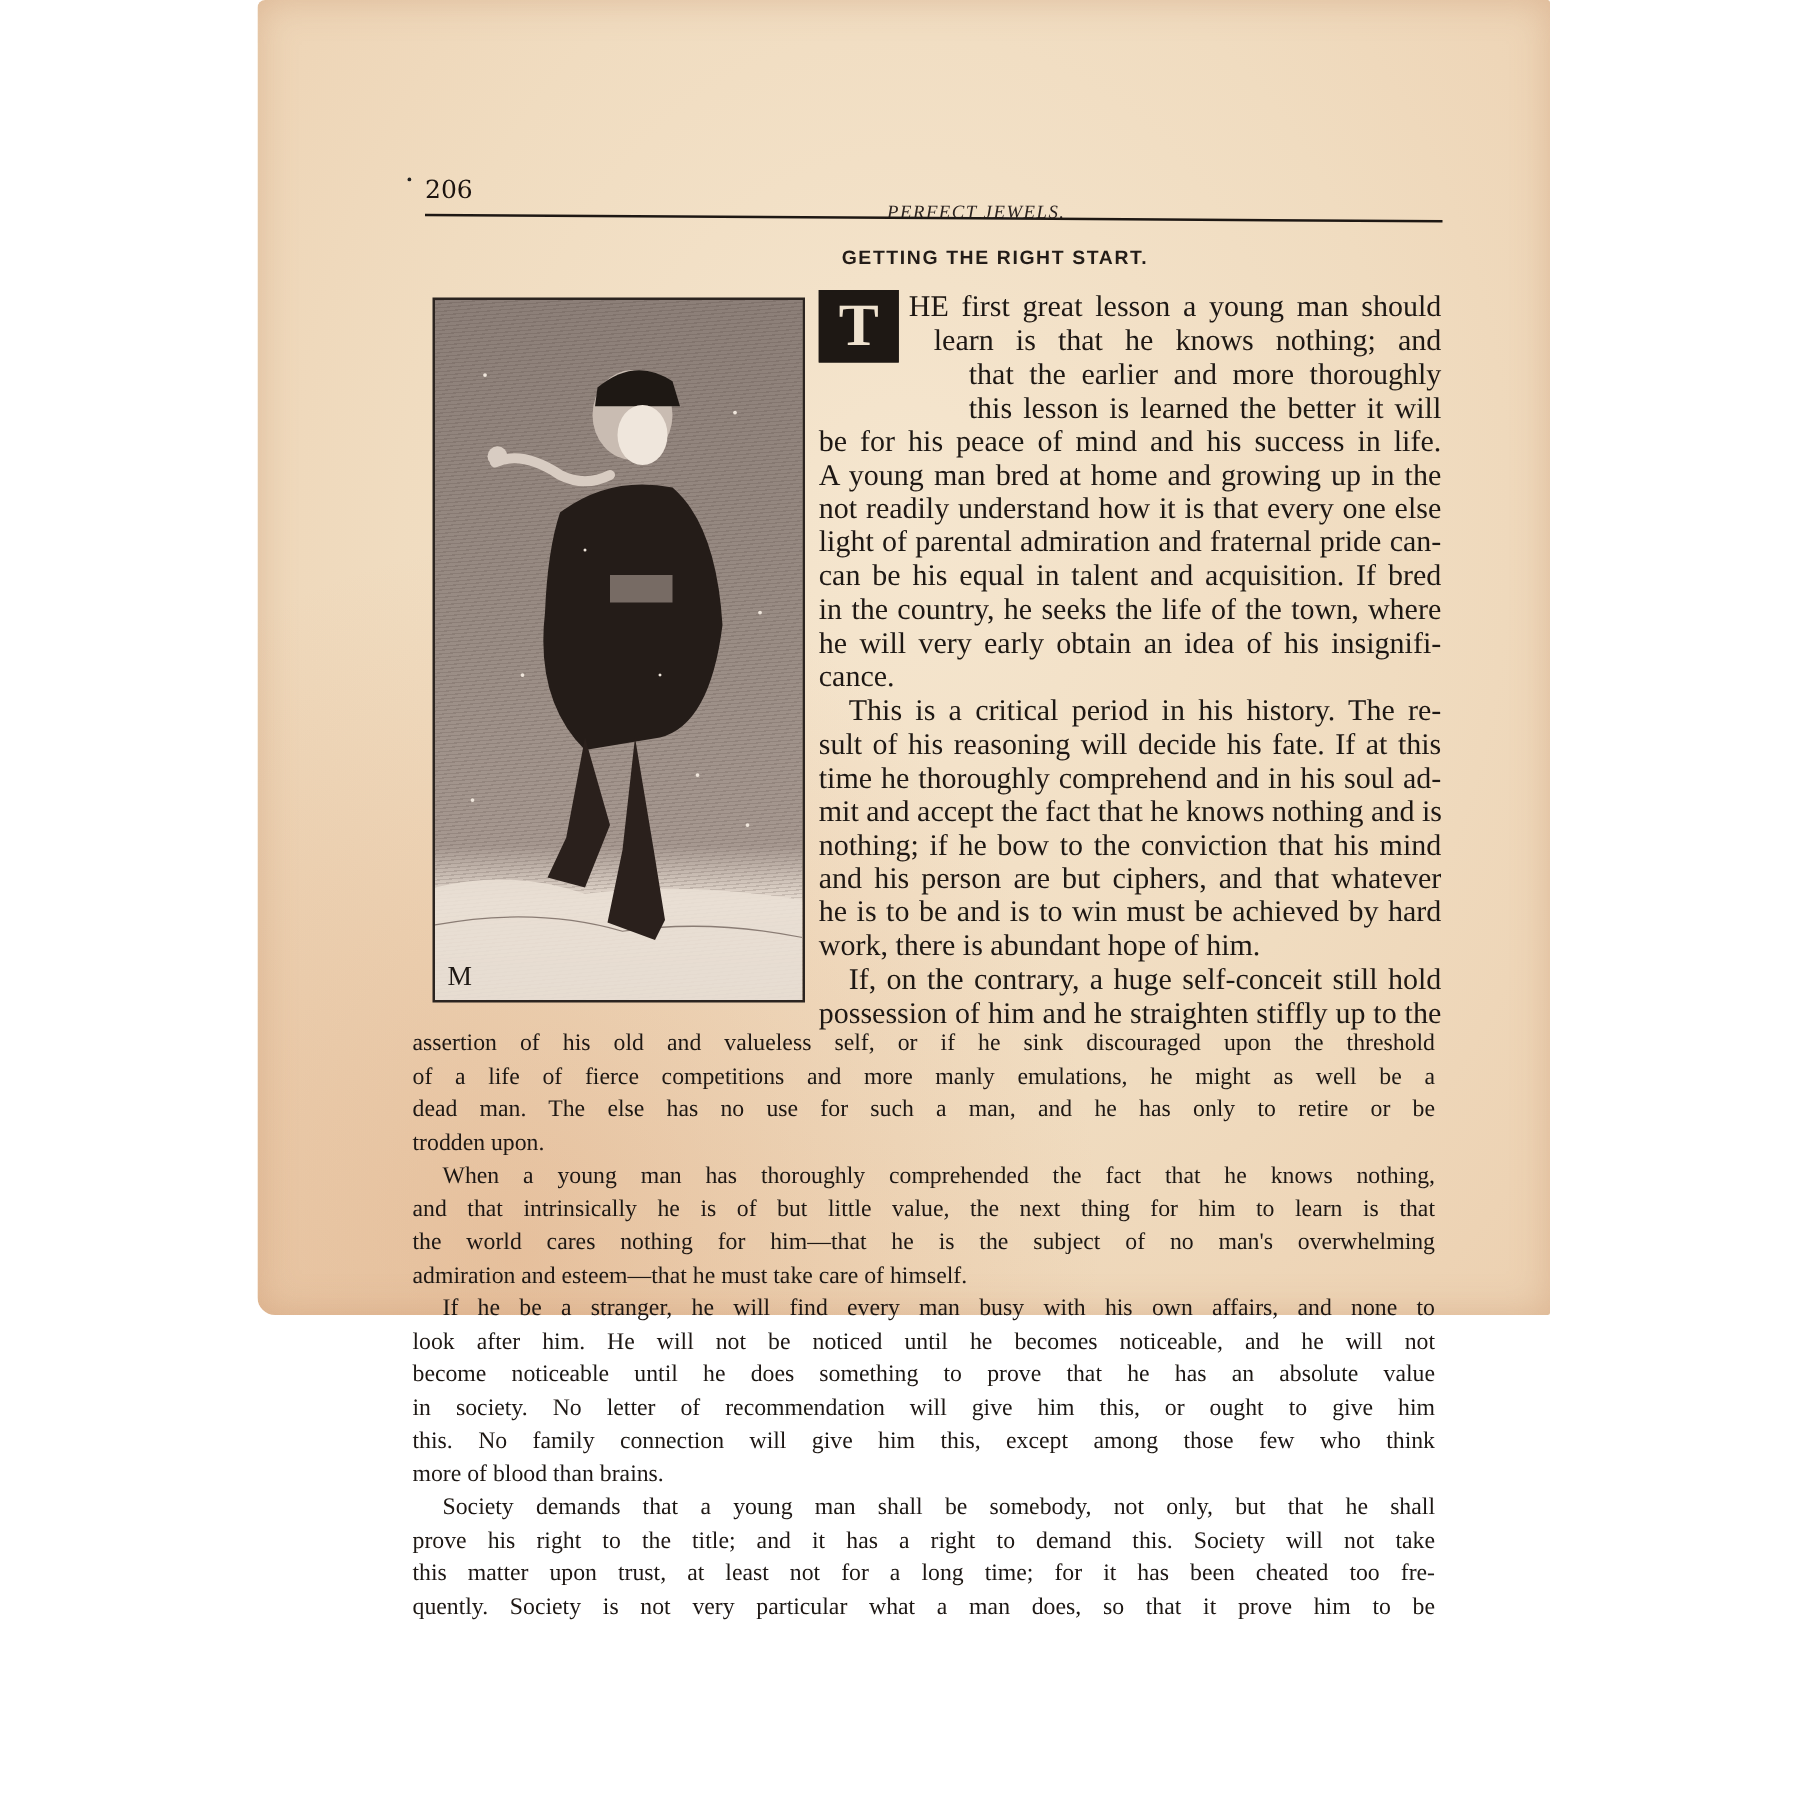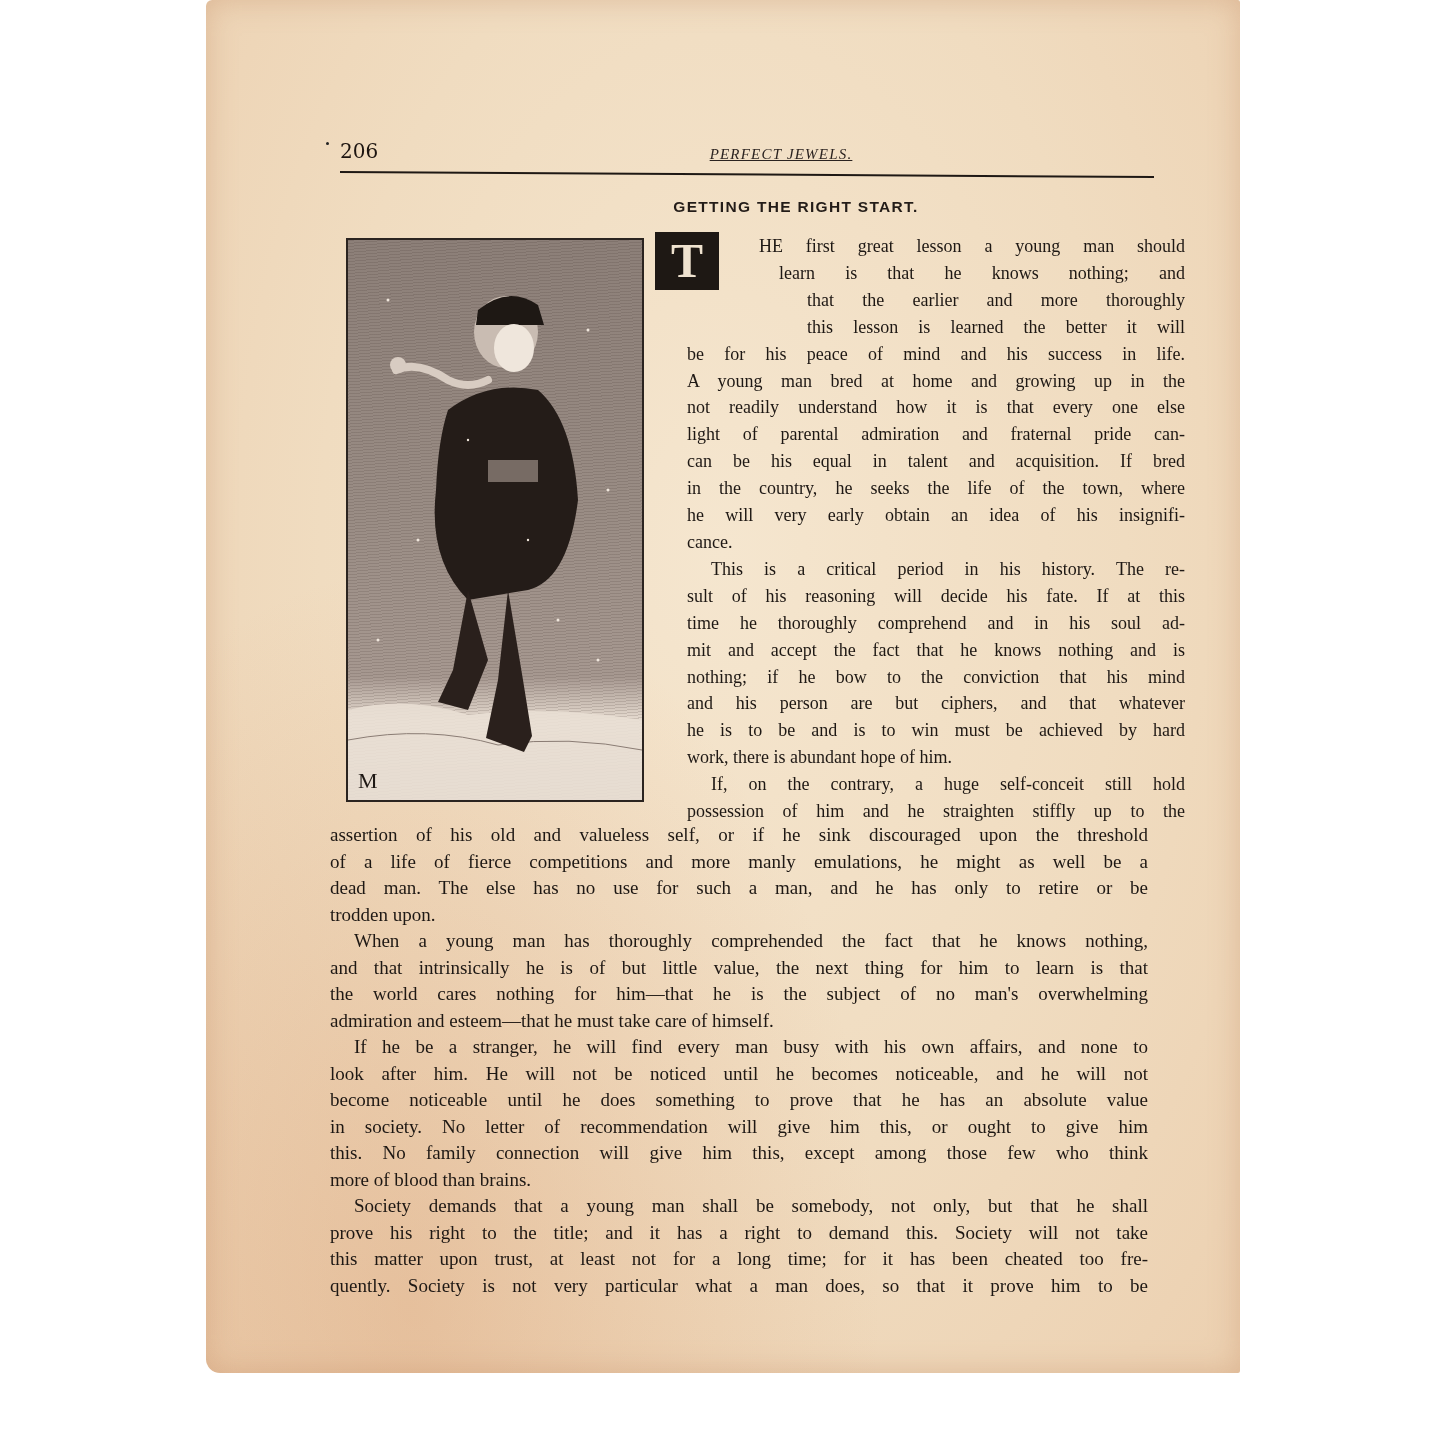--- a/index.html
+++ b/index.html
@@ -1,41 +1,40 @@
 <!DOCTYPE html>
 <html><head>
   <meta charset="utf-8">
   <style>
     html, body { margin: 0; padding: 0; }
     body {
       width: 1445px; height: 1445px; background: #ffffff; position: relative; overflow: hidden;
     }
     .page {
-      position: absolute; left: 206px; top: 0; width: 1034px; height: 1373px;
+      position: absolute; left: 206px; top: 0; width: 1034px; height: 1052px;
       background:
         radial-gradient(ellipse at 20% 95%, rgba(214,150,105,0.35), rgba(0,0,0,0) 40%),
         radial-gradient(ellipse at 50% 40%, #f5e6cf 0%, #f0dcc0 55%, #ecd0b0 100%);
       border-radius: 6px 2px 2px 14px;
       box-shadow: inset 0 0 30px rgba(190,130,90,0.35);
     }
     .running-head {
       position: absolute; left: 134px; top: 136px; width: 812px; height: 34px;
     }
     .page-number {
       position: absolute; left: 0; top: 3px;
       font-family: "DejaVu Serif", serif; font-size: 20px; color: #1c1410;
     }
     .page-dot {
       position: absolute; left: -14px; top: 6px; width: 3px; height: 3px; background: #222; border-radius: 50%;
     }
     .running-title {
-      position: absolute; left: 0; right: 0; top: 10px; text-align: center;
+      position: absolute; left: 0; right: 0; top: 26px; text-align: center;
       font-family: "Liberation Serif", serif; font-style: italic; font-size: 15px; letter-spacing: 1.2px; color: #2b2320;
       padding-left: 70px;
-      text-decoration: underline;
     }
     .rule {
       position: absolute; left: 134px; top: 171px; width: 814px; height: 2px; background: #1e1814;
       transform: rotate(0.35deg); transform-origin: left center;
     }
     .article-title {
       position: absolute; left: 180px; width: 800px; top: 198px; text-align: center;
       font-family: "Liberation Sans", sans-serif; font-weight: bold; font-size: 15.5px; letter-spacing: 1.3px; color: #231c18;
       padding-left: 10px;
     }
@@ -46,21 +45,21 @@
         repeating-linear-gradient(175deg, rgba(60,45,40,0.15) 0px, rgba(60,45,40,0.15) 1px, rgba(0,0,0,0) 1px, rgba(0,0,0,0) 3px),
         linear-gradient(180deg, #8c7f78 0%, #9a8d85 50%, #a69890 78%, #e8ddd2 86%, #cfc3b8 100%);
       overflow: hidden;
     }
     .illustration svg { position: absolute; left: 0; top: 0; }
     .text {
       font-family: "Liberation Serif", serif; color: #1e1814;
     }
     .col-text {
       position: absolute; left: 449px; top: 233px; width: 498px;
-      font-size: 18px; line-height: 26.9px; text-align: justify; margin-left: 32px;
+      font-size: 24px; line-height: 26.9px; text-align: justify;
     }
     .col-text .line { display: block; white-space: nowrap; text-align-last: justify; }
     .col-text .line.last { text-align-last: left; }
     .col-text .indent { padding-left: 24px; }
     .dropcap {
       position: absolute; left: 655px; top: 232px; width: 38px; height: 56px;
       background: #1e1814; border: 1px solid #1e1814; box-sizing: border-box;
     }
     .dropcap-letter {
       position: absolute; left: 0; right: 0; top: 2px; text-align: center;

